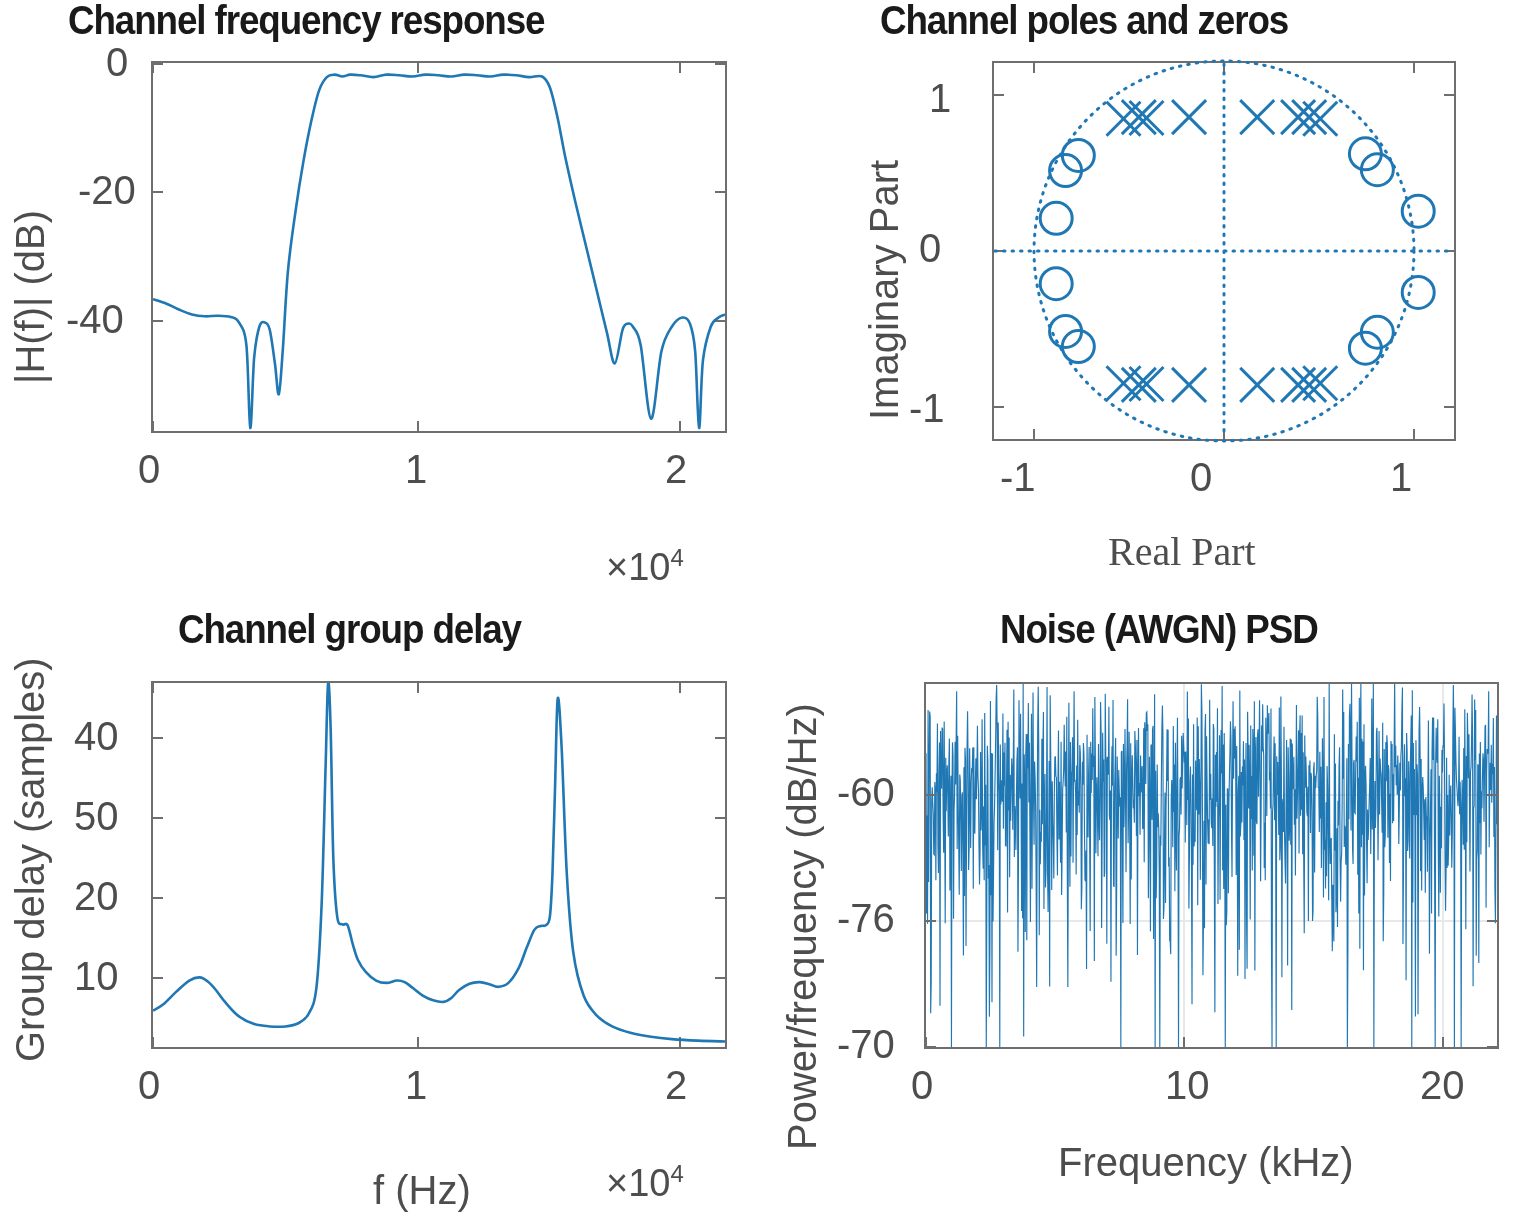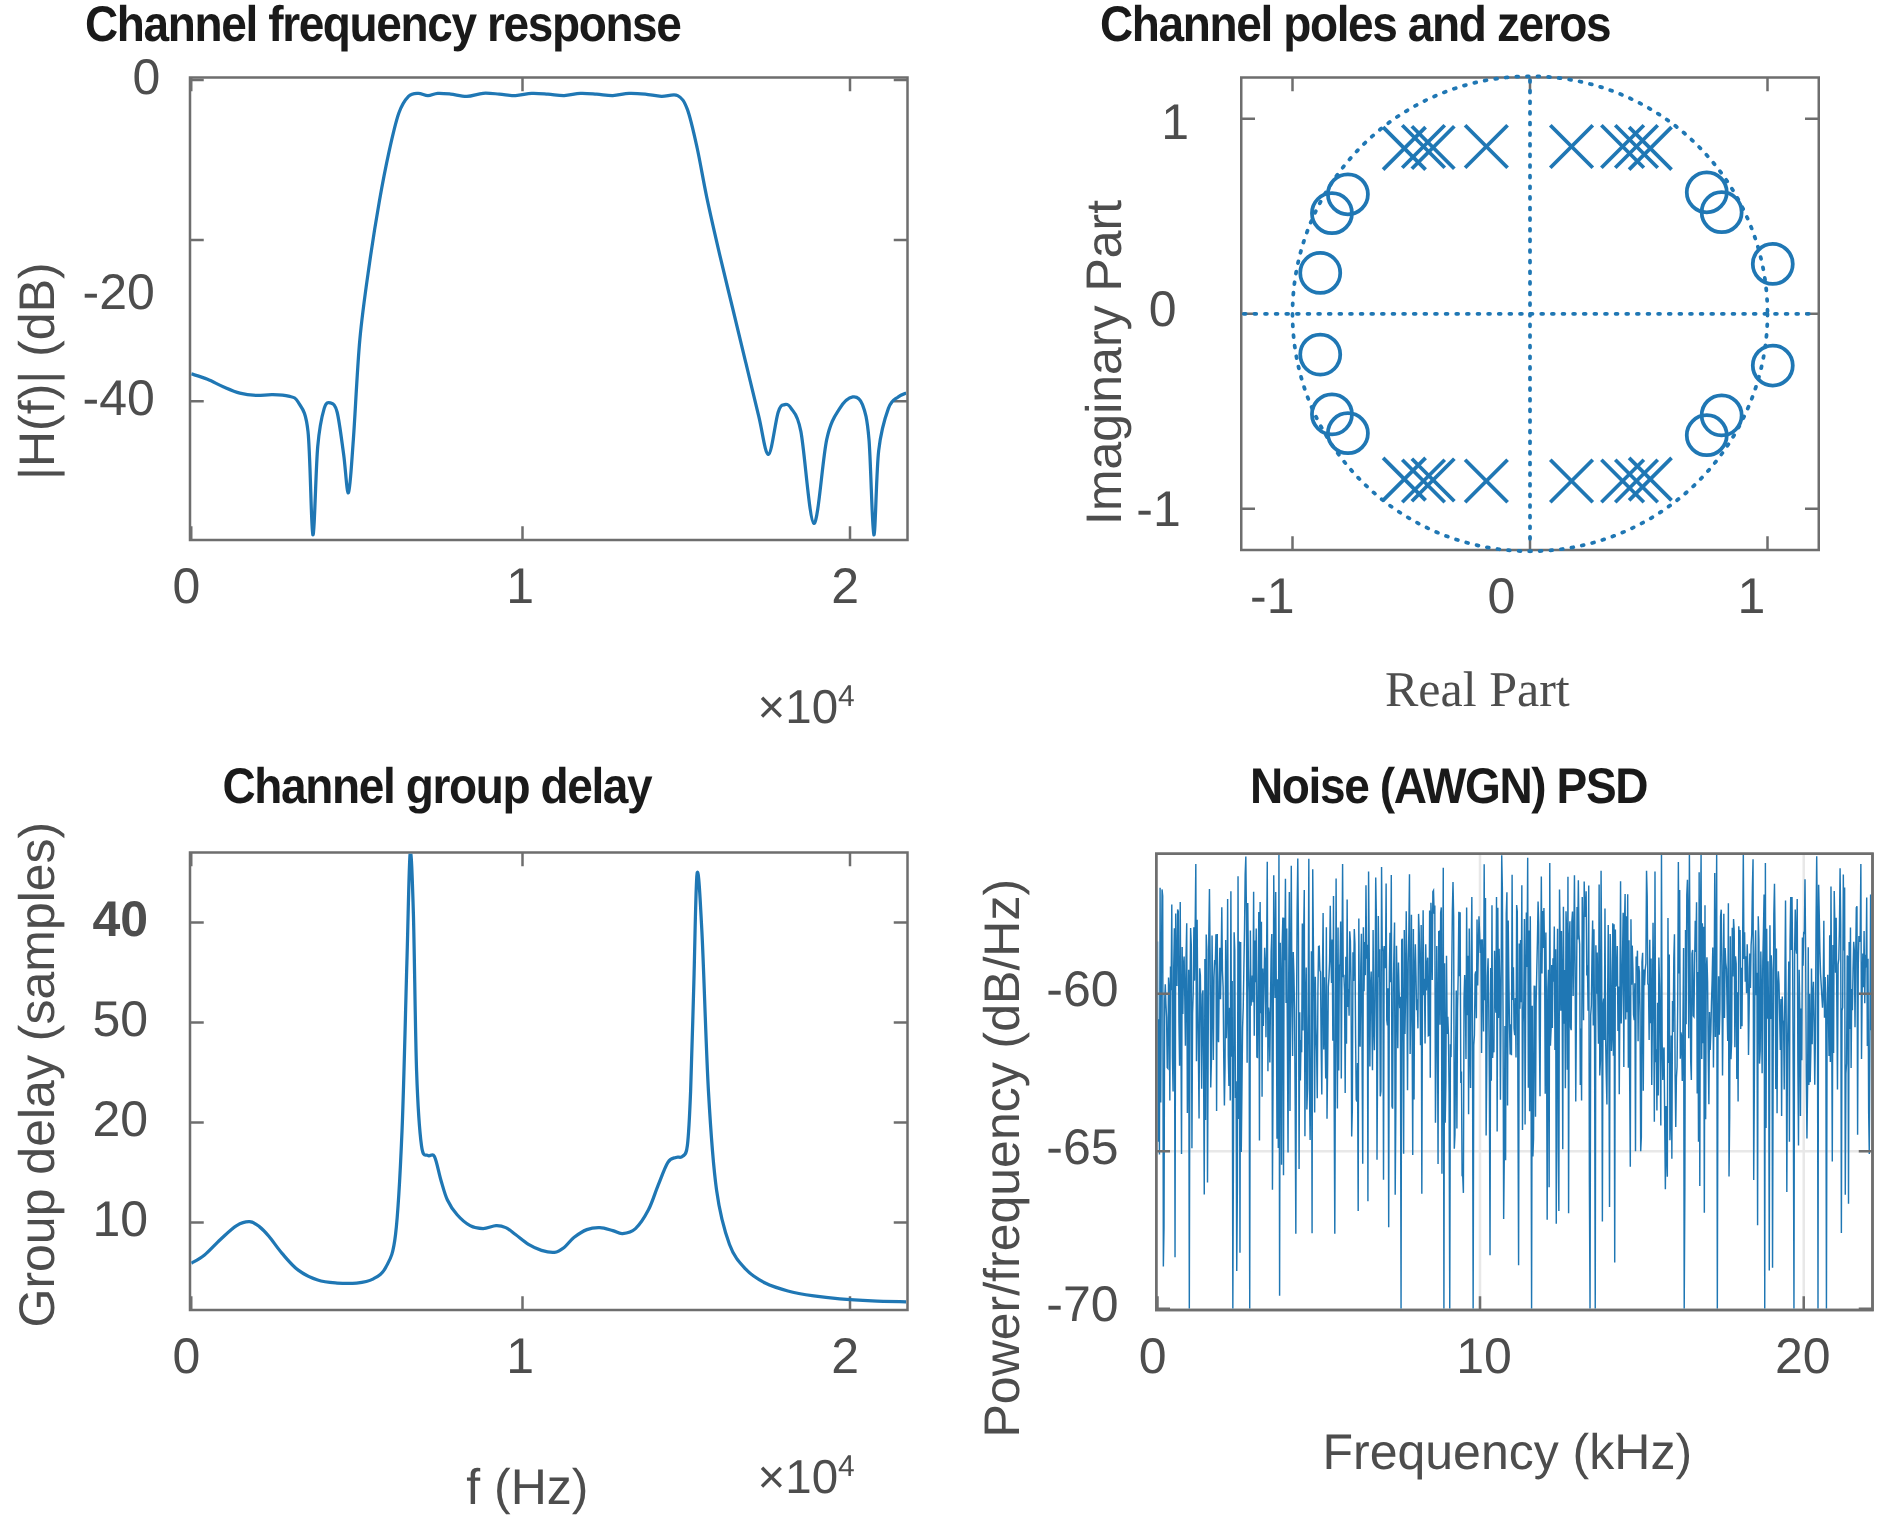--- a/index.html
+++ b/index.html
@@ -51,21 +51,21 @@
 <body>
 
 <div class="fig">
 
   <div class="panel">
     <div class="ptitle" style="left:68px;top:-2px;">Channel frequency response</div>
 
     <div class="axlabel vlabel" style="left:8px;top:384px;transform:rotate(-90deg);">|H(f)| (dB)</div>
 
     <div class="ticklbl" style="left:106px;top:40px;">0</div>
-    <div class="ticklbl" style="left:66px;top:168px;margin-top:44px;">-20</div>
+    <div class="ticklbl" style="left:78px;top:168px;">-20</div>
     <div class="ticklbl" style="left:66px;top:297px;text-align:center;">-40</div>
 
     <div class="ticklbl" style="left:138px;top:447px;">0</div>
     <div class="ticklbl" style="left:405px;top:447px;">1</div>
     <div class="ticklbl" style="left:665px;top:447px;">2</div>
 
     <div class="expo" style="left:606px;top:527px;">
       <span>×10</span><sup>4</sup>
     </div>
 
@@ -211,21 +211,21 @@
     </svg>
   </div>
 
   <div class="panel">
     <div class="ptitle" style="left:178px;top:607px;">Channel group delay</div>
 
     <div class="axlabel vlabel" style="left:8px;top:1062px;transform:rotate(-90deg);">Group delay (samples)</div>
 
     <div class="axlabel" style="left:373px;top:1140px;margin-top:28px;">f (Hz)</div>
 
-    <div class="ticklbl" style="left:74px;top:714px;font-weight:bold;">40</div>
+    <div class="ticklbl" style="left:74px;top:714px;">40</div>
     <div class="ticklbl" style="left:74px;top:794px;">50</div>
     <div class="ticklbl" style="left:74px;top:874px;">20</div>
     <div class="ticklbl" style="left:74px;top:954px;">10</div>
 
     <div class="ticklbl" style="left:138px;top:1063px;">0</div>
     <div class="ticklbl" style="left:405px;top:1063px;">1</div>
     <div class="ticklbl" style="left:665px;top:1063px;">2</div>
 
     <div class="expo" style="left:606px;top:1143px;">
       <span>×10</span><sup>4</sup>
@@ -257,21 +257,21 @@
   </div>
 
   <div class="panel">
     <div class="ptitle" style="left:1000px;top:607px;">Noise (AWGN) PSD</div>
 
     <div class="axlabel vlabel" style="left:780px;top:1150px;transform:rotate(-90deg);">Power/frequency (dB/Hz)</div>
 
     <div class="axlabel" style="left:1058px;top:1140px;">Frequency (kHz)</div>
 
     <div class="ticklbl" style="left:837px;top:770px;text-align:center;">-60</div>
-    <div class="ticklbl" style="left:837px;top:896px;">-65</div>
+    <div class="ticklbl" style="left:837px;top:896px;">-76</div>
     <div class="ticklbl" style="left:837px;top:1022px;">-70</div>
 
     <div class="ticklbl" style="left:911px;top:1063px;">0</div>
     <div class="ticklbl" style="left:1165px;top:1063px;">10</div>
     <div class="ticklbl" style="left:1420px;top:1063px;">20</div>
 
     <svg class="svgwrap" width="1513" height="1213" style="pointer-events:none;">
       <rect x="925" y="683" width="573" height="365" fill="#ffffff" stroke="#6e6e6e" stroke-width="2"></rect>
       <g stroke="#e8e8e8" stroke-width="2">
         <line x1="1184" y1="684" x2="1184" y2="1047"></line>

